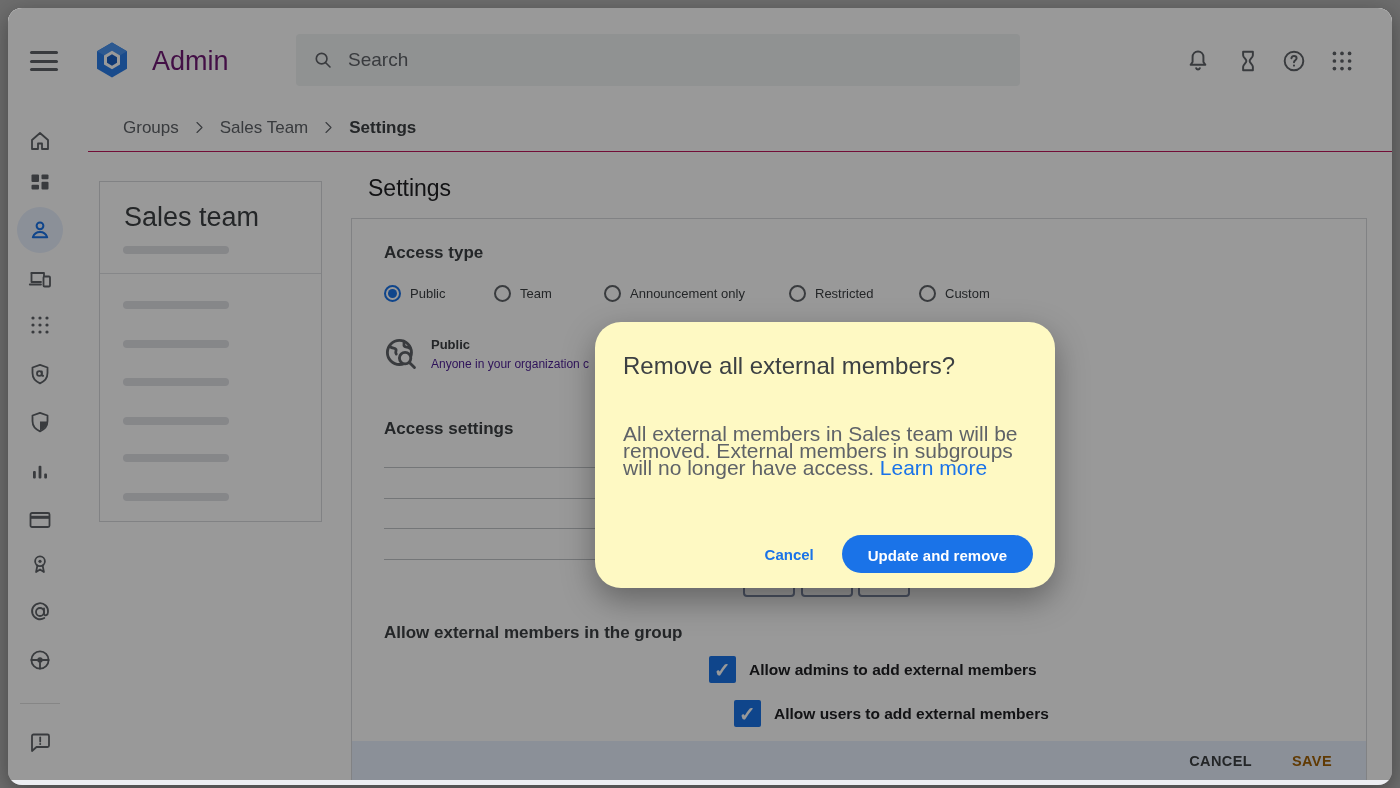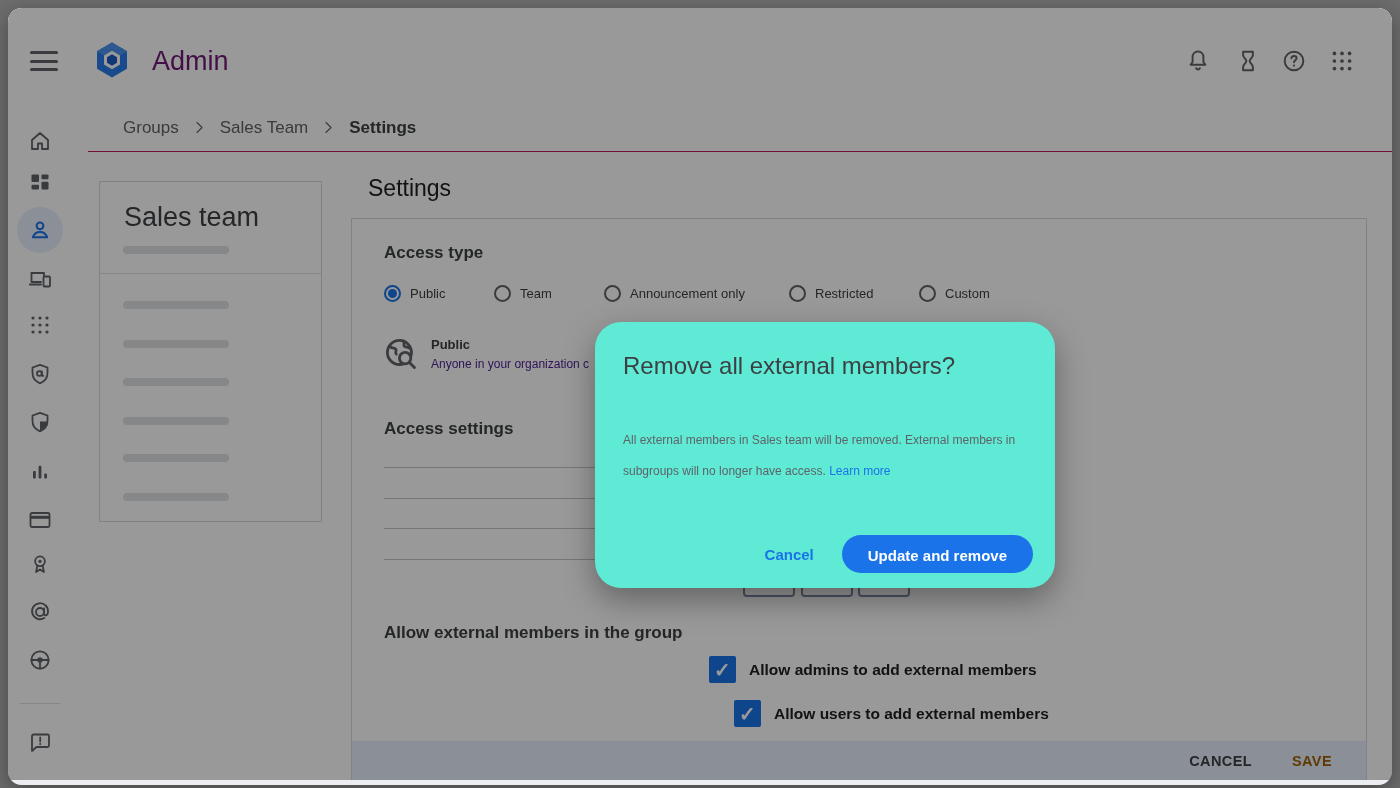--- a/index.html
+++ b/index.html
@@ -83,24 +83,24 @@
 
   .pfooter { position:absolute; left:0; right:0; top:522px; height:40px; background:#e8f0fe;
              display:flex; align-items:center; justify-content:flex-end; gap:40px;
              padding-right:34px; font-size:14.5px; font-weight:700; letter-spacing:.4px; }
   .pf-cancel { color:#3c4043; cursor:pointer; } .pf-save { color:#a16207; cursor:pointer; }
 
   
   .scrim { position:absolute; inset:0; background:rgba(0,0,0,0.4); z-index:40; }
   .bottom-strip { position:absolute; left:0; right:0; bottom:0; height:5px; background:#eceef2; z-index:45; }
   .dialog { position:absolute; left:587px; top:314px; width:460px; height:266px; z-index:50;
-            background:#5eead4; border-radius:26px; box-shadow:0 12px 32px rgba(0,0,0,.35);
+            background:#fef9c3; border-radius:26px; box-shadow:0 12px 32px rgba(0,0,0,.35);
             padding:30px 28px; }
   .dlg-title { font-size:24px; color:#3c4043; font-weight:400; margin-bottom:26px; }
-  .dlg-body { font-size:12px; line-height:31px; color:#5f6368; width:404px;margin-top:45px; }
+  .dlg-body { font-size:21px; line-height:17px; color:#5f6368; width:404px;margin-top:45px; }
   .dlg-link { color:#1a73e8; text-decoration:none; cursor:pointer; }
   .dlg-actions { position:absolute; right:22px; bottom:15px; display:flex; align-items:center; gap:28px; }
   .dlg-cancel { color:#1a73e8; font-size:15px; font-weight:700; background:none; border:none; cursor:pointer;
                 font-family:"Liberation Sans", sans-serif; }
   .dlg-confirm { background:#1a73e8; color:#fff; font-size:15px; font-weight:700; border:none;
                  height:38px; padding:12px 26px; border-radius:19px; cursor:pointer;
                  font-family:"Liberation Sans", sans-serif; }
 
   svg.ic { stroke:#5f6368; fill:none; stroke-width:1.8; stroke-linecap:round; stroke-linejoin:round; }
   svg.ic .f { fill:#5f6368; stroke:none; }
@@ -121,20 +121,27 @@
     <div class="logo">
       <svg viewBox="0 0 24 24" width="40" height="40">
         <polygon points="12,1.5 21,6.75 21,17.25 12,22.5 3,17.25 3,6.75" fill="#2b7de9"></polygon>
         <polygon points="12,1.5 21,6.75 12,12 3,6.75" fill="#4b94f0"></polygon>
         <polygon points="12,6.5 16.8,9.25 16.8,14.75 12,17.5 7.2,14.75 7.2,9.25" fill="#ffffff"></polygon>
         <polygon points="12,8.6 15,10.3 15,13.7 12,15.4 9,13.7 9,10.3" fill="#1a5fc4"></polygon>
       </svg>
     </div>
     <div class="product">Admin</div>
 
+    <div class="search">
+      <svg class="ic" width="22" height="22" viewBox="0 0 24 24">
+        <circle cx="10.5" cy="10.5" r="5.8"></circle>
+            <path d="M15 15l4.6 4.6"></path>
+      </svg>
+      <span class="ph">Search</span>
+    </div>
 
     <div class="tbi bell">
       <svg class="ic" viewBox="0 0 24 24" width="26" height="26">
         <path d="M12 3.2c3 0 5 2.3 5 5.1v4.6l1.8 2.6H5.2L7 12.9V8.3c0-2.8 2-5.1 5-5.1z"></path>
         <path d="M10.3 18.6a1.8 1.8 0 0 0 3.4 0"></path>
       </svg>
     </div>
     <div class="tbi hour">
       <svg class="ic" viewBox="0 0 24 24" width="26" height="26">
         <path d="M7.5 3.5h9v3.1c0 2.3-3 3.6-3 5.4s3 3.1 3 5.4v3.1h-9v-3.1c0-2.3 3-3.6 3-5.4s-3-3.1-3-5.4z"></path>

